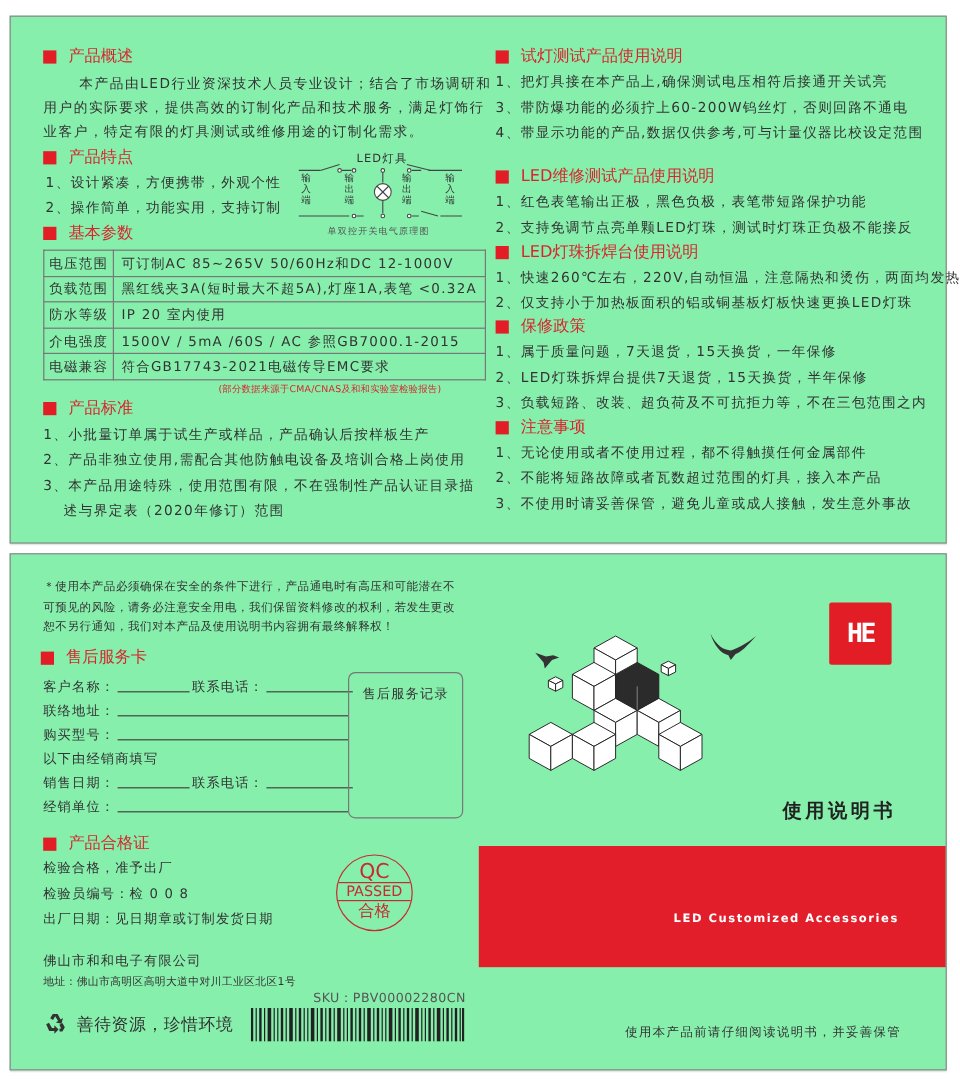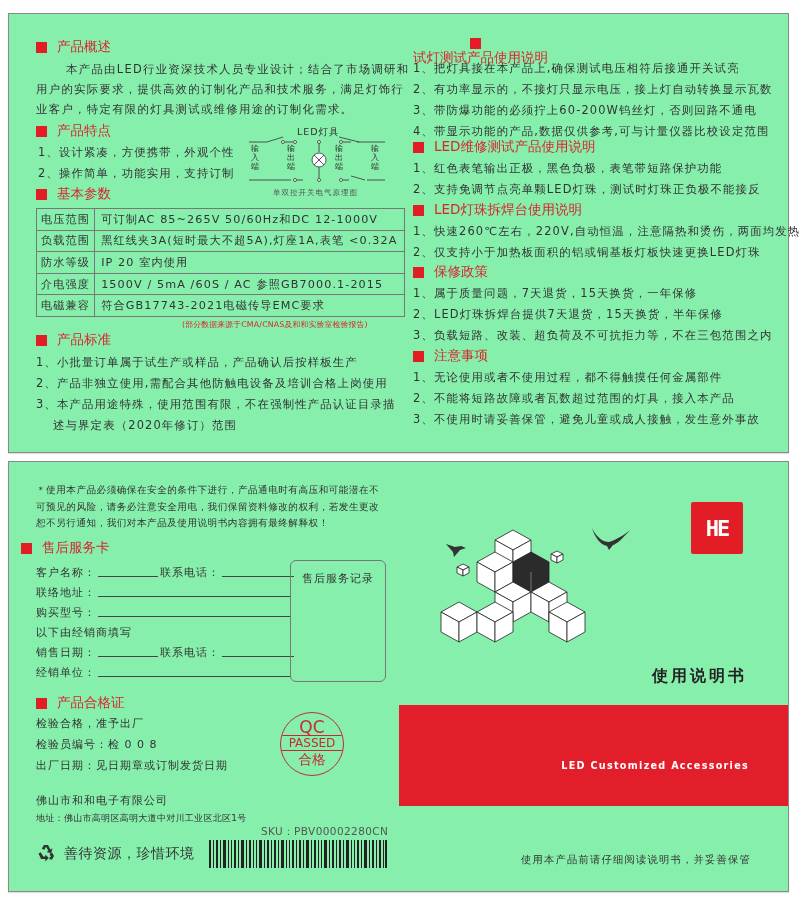--- a/index.html
+++ b/index.html
@@ -148,27 +148,26 @@
     <span class="sq"></span>
     <span>产品标准</span>
   </div>
   <div class="abs list" style="left:27px; top:338px;">
     <div class="li">1、小批量订单属于试生产或样品，产品确认后按样板生产</div>
     <div class="li">2、产品非独立使用,需配合其他防触电设备及培训合格上岗使用</div>
     <div class="li">3、本产品用途特殊，使用范围有限，不在强制性产品认证目录描</div>
     <div class="li" style="padding-left:17px;">述与界定表（2020年修订）范围</div>
   </div>
 
-  <div class="abs sec-title" style="left:404px; top:24px;flex-direction:column;">
+  <div class="abs sec-title" style="left:404px; top:24px;">
     <span class="sq"></span>
     <span>试灯测试产品使用说明</span>
   </div>
   <div class="abs list" style="left:404px; top:44px;">
     <div class="li">1、把灯具接在本产品上,确保测试电压相符后接通开关试亮</div>
-    <div class="li">2、有功率显示的，不接灯只显示电压，接上灯自动转换显示瓦数</div>
     <div class="li">3、带防爆功能的必须拧上60-200W钨丝灯，否则回路不通电</div>
     <div class="li">4、带显示功能的产品,数据仅供参考,可与计量仪器比校设定范围</div>
   </div>
 
   <div class="abs sec-title" style="left:404px; top:124px;">
     <span class="sq"></span>
     <span>LED维修测试产品使用说明</span>
   </div>
   <div class="abs list" style="left:404px; top:144px;">
     <div class="li">1、红色表笔输出正极，黑色负极，表笔带短路保护功能</div>
@@ -206,21 +205,21 @@
 </div>
 
 <div class="card bottom">
 
   <div class="abs small-note" style="left:27px; top:20px;">
     <div>＊使用本产品必须确保在安全的条件下进行，产品通电时有高压和可能潜在不</div>
     <div>可预见的风险，请务必注意安全用电，我们保留资料修改的权利，若发生更改</div>
     <div>恕不另行通知，我们对本产品及使用说明书内容拥有最终解释权！</div>
   </div>
 
-  <div class="abs sec-title" style="left:12px; top:77px;">
+  <div class="abs sec-title" style="left:25px; top:77px;">
     <span class="sq"></span>
     <span>售后服务卡</span>
   </div>
 
   <div class="abs" style="left:27px; top:98px; width:260px;">
     <div class="form-row">
       <span>客户名称：</span>
       <span class="line" style="width:60px;"></span>
       <span>联系电话：</span>
       <span class="line" style="width:72px;"></span>

